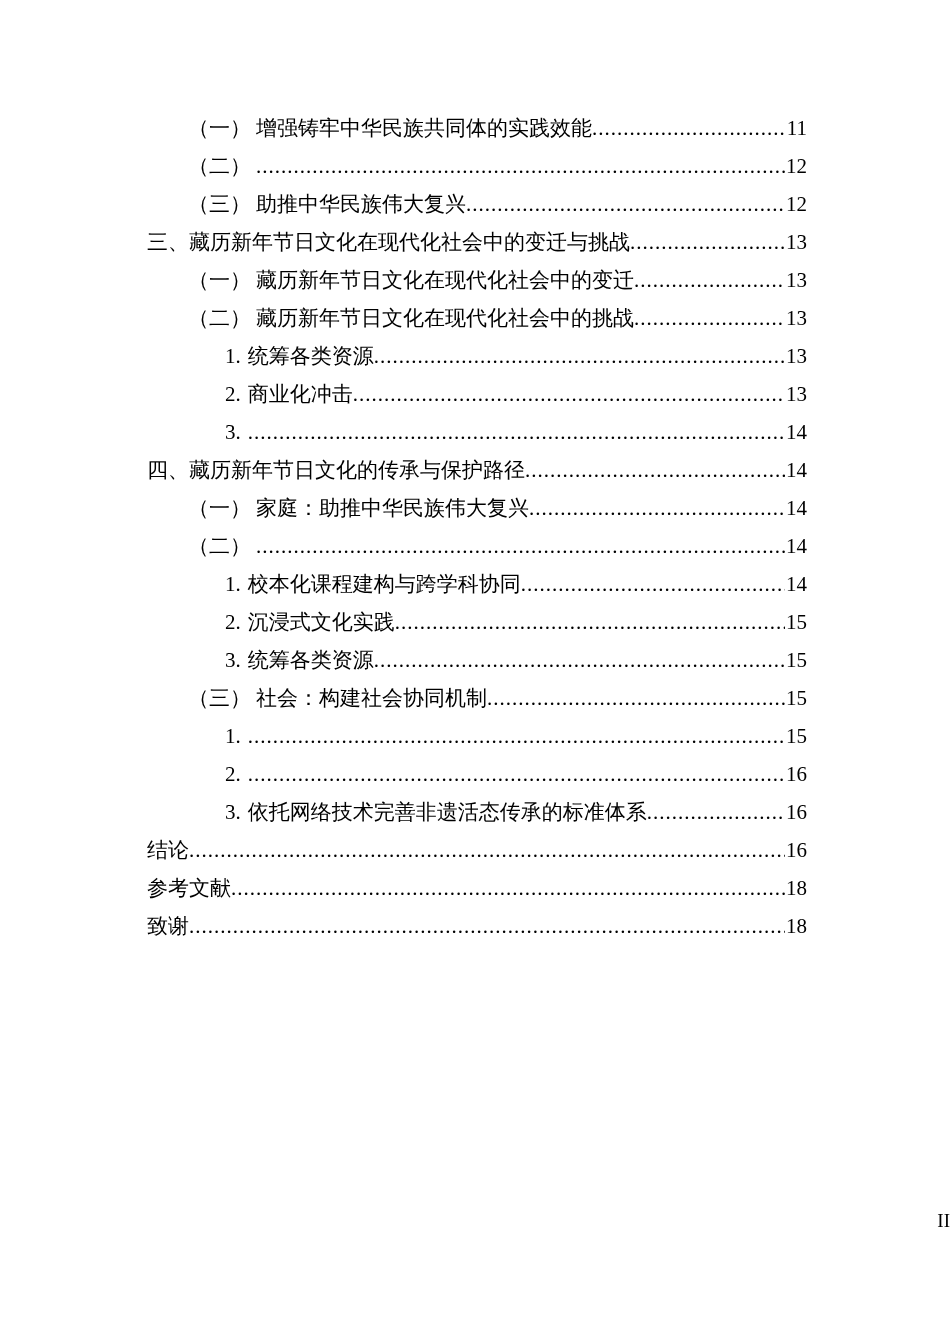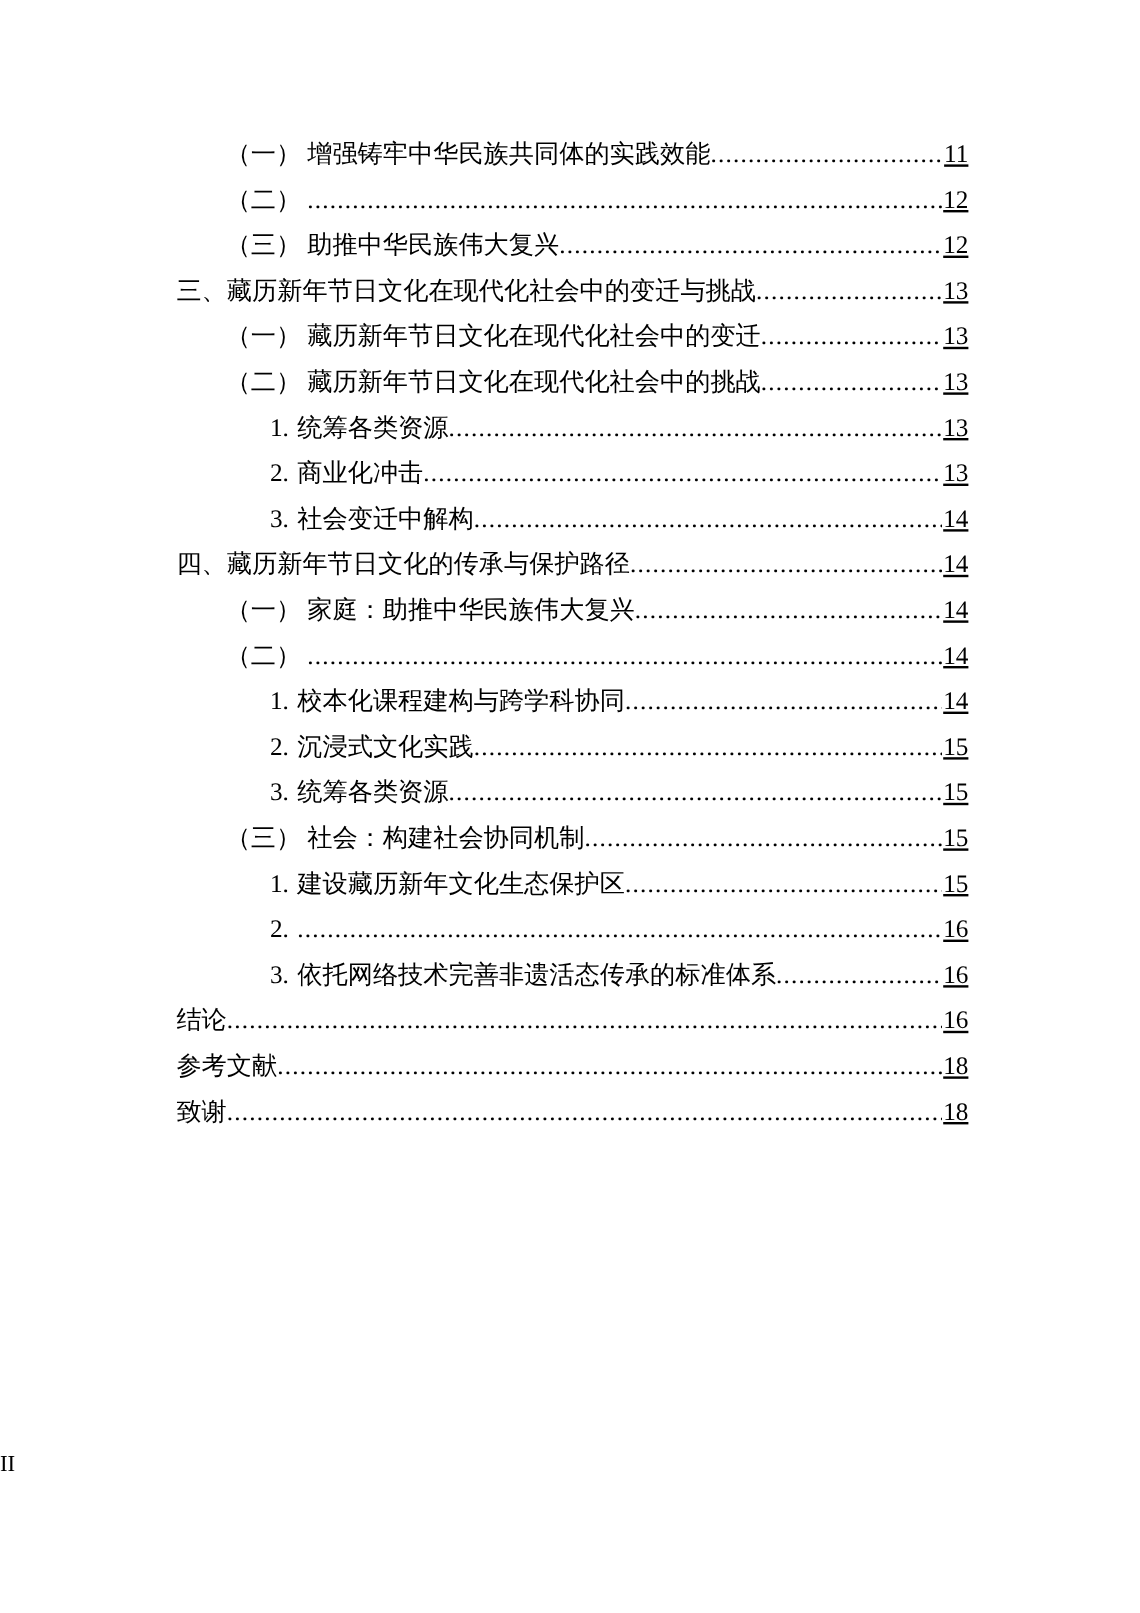--- a/index.html
+++ b/index.html
@@ -47,28 +47,27 @@
     min-width: 8px;
   }
   .dot-leader::after {
     content: "...................................................................................................................................................................................................";
     letter-spacing: 1px;
     font-size: 21px;
   }
   .toc-page {
     flex: none;
     margin-left: 1px;
-    text-decoration: underline;
   }
   .footer {
     position: absolute;
     top: 1206px;
     left: 0;
     width: 950px;
-    text-align: left;
+    text-align: right;
     font-size: 19px;
     line-height: 30px;
   }
 </style>
 </head>
 <body>
 
 <div class="page">
   <div class="toc" id="toc">
       <div class="toc-row level-2">
@@ -113,21 +112,20 @@
         <span class="toc-page">13</span>
       </div>
       <div class="toc-row level-3">
         <span class="toc-num">2.</span>
         <span class="toc-title">商业化冲击</span>
         <span class="dot-leader"></span>
         <span class="toc-page">13</span>
       </div>
       <div class="toc-row level-3">
         <span class="toc-num">3.</span>
-        <span class="toc-title">社会变迁中解构</span>
         <span class="dot-leader"></span>
         <span class="toc-page">14</span>
       </div>
       <div class="toc-row level-1">
         <span class="toc-num">四、</span>
         <span class="toc-title">藏历新年节日文化的传承与保护路径</span>
         <span class="dot-leader"></span>
         <span class="toc-page">14</span>
       </div>
       <div class="toc-row level-2">
@@ -160,21 +158,20 @@
         <span class="toc-page">15</span>
       </div>
       <div class="toc-row level-2">
         <span class="toc-num">（三）</span>
         <span class="toc-title">社会：构建社会协同机制</span>
         <span class="dot-leader"></span>
         <span class="toc-page">15</span>
       </div>
       <div class="toc-row level-3">
         <span class="toc-num">1.</span>
-        <span class="toc-title">建设藏历新年文化生态保护区</span>
         <span class="dot-leader"></span>
         <span class="toc-page">15</span>
       </div>
       <div class="toc-row level-3">
         <span class="toc-num">2.</span>
         <span class="dot-leader"></span>
         <span class="toc-page">16</span>
       </div>
       <div class="toc-row level-3">
         <span class="toc-num">3.</span>

